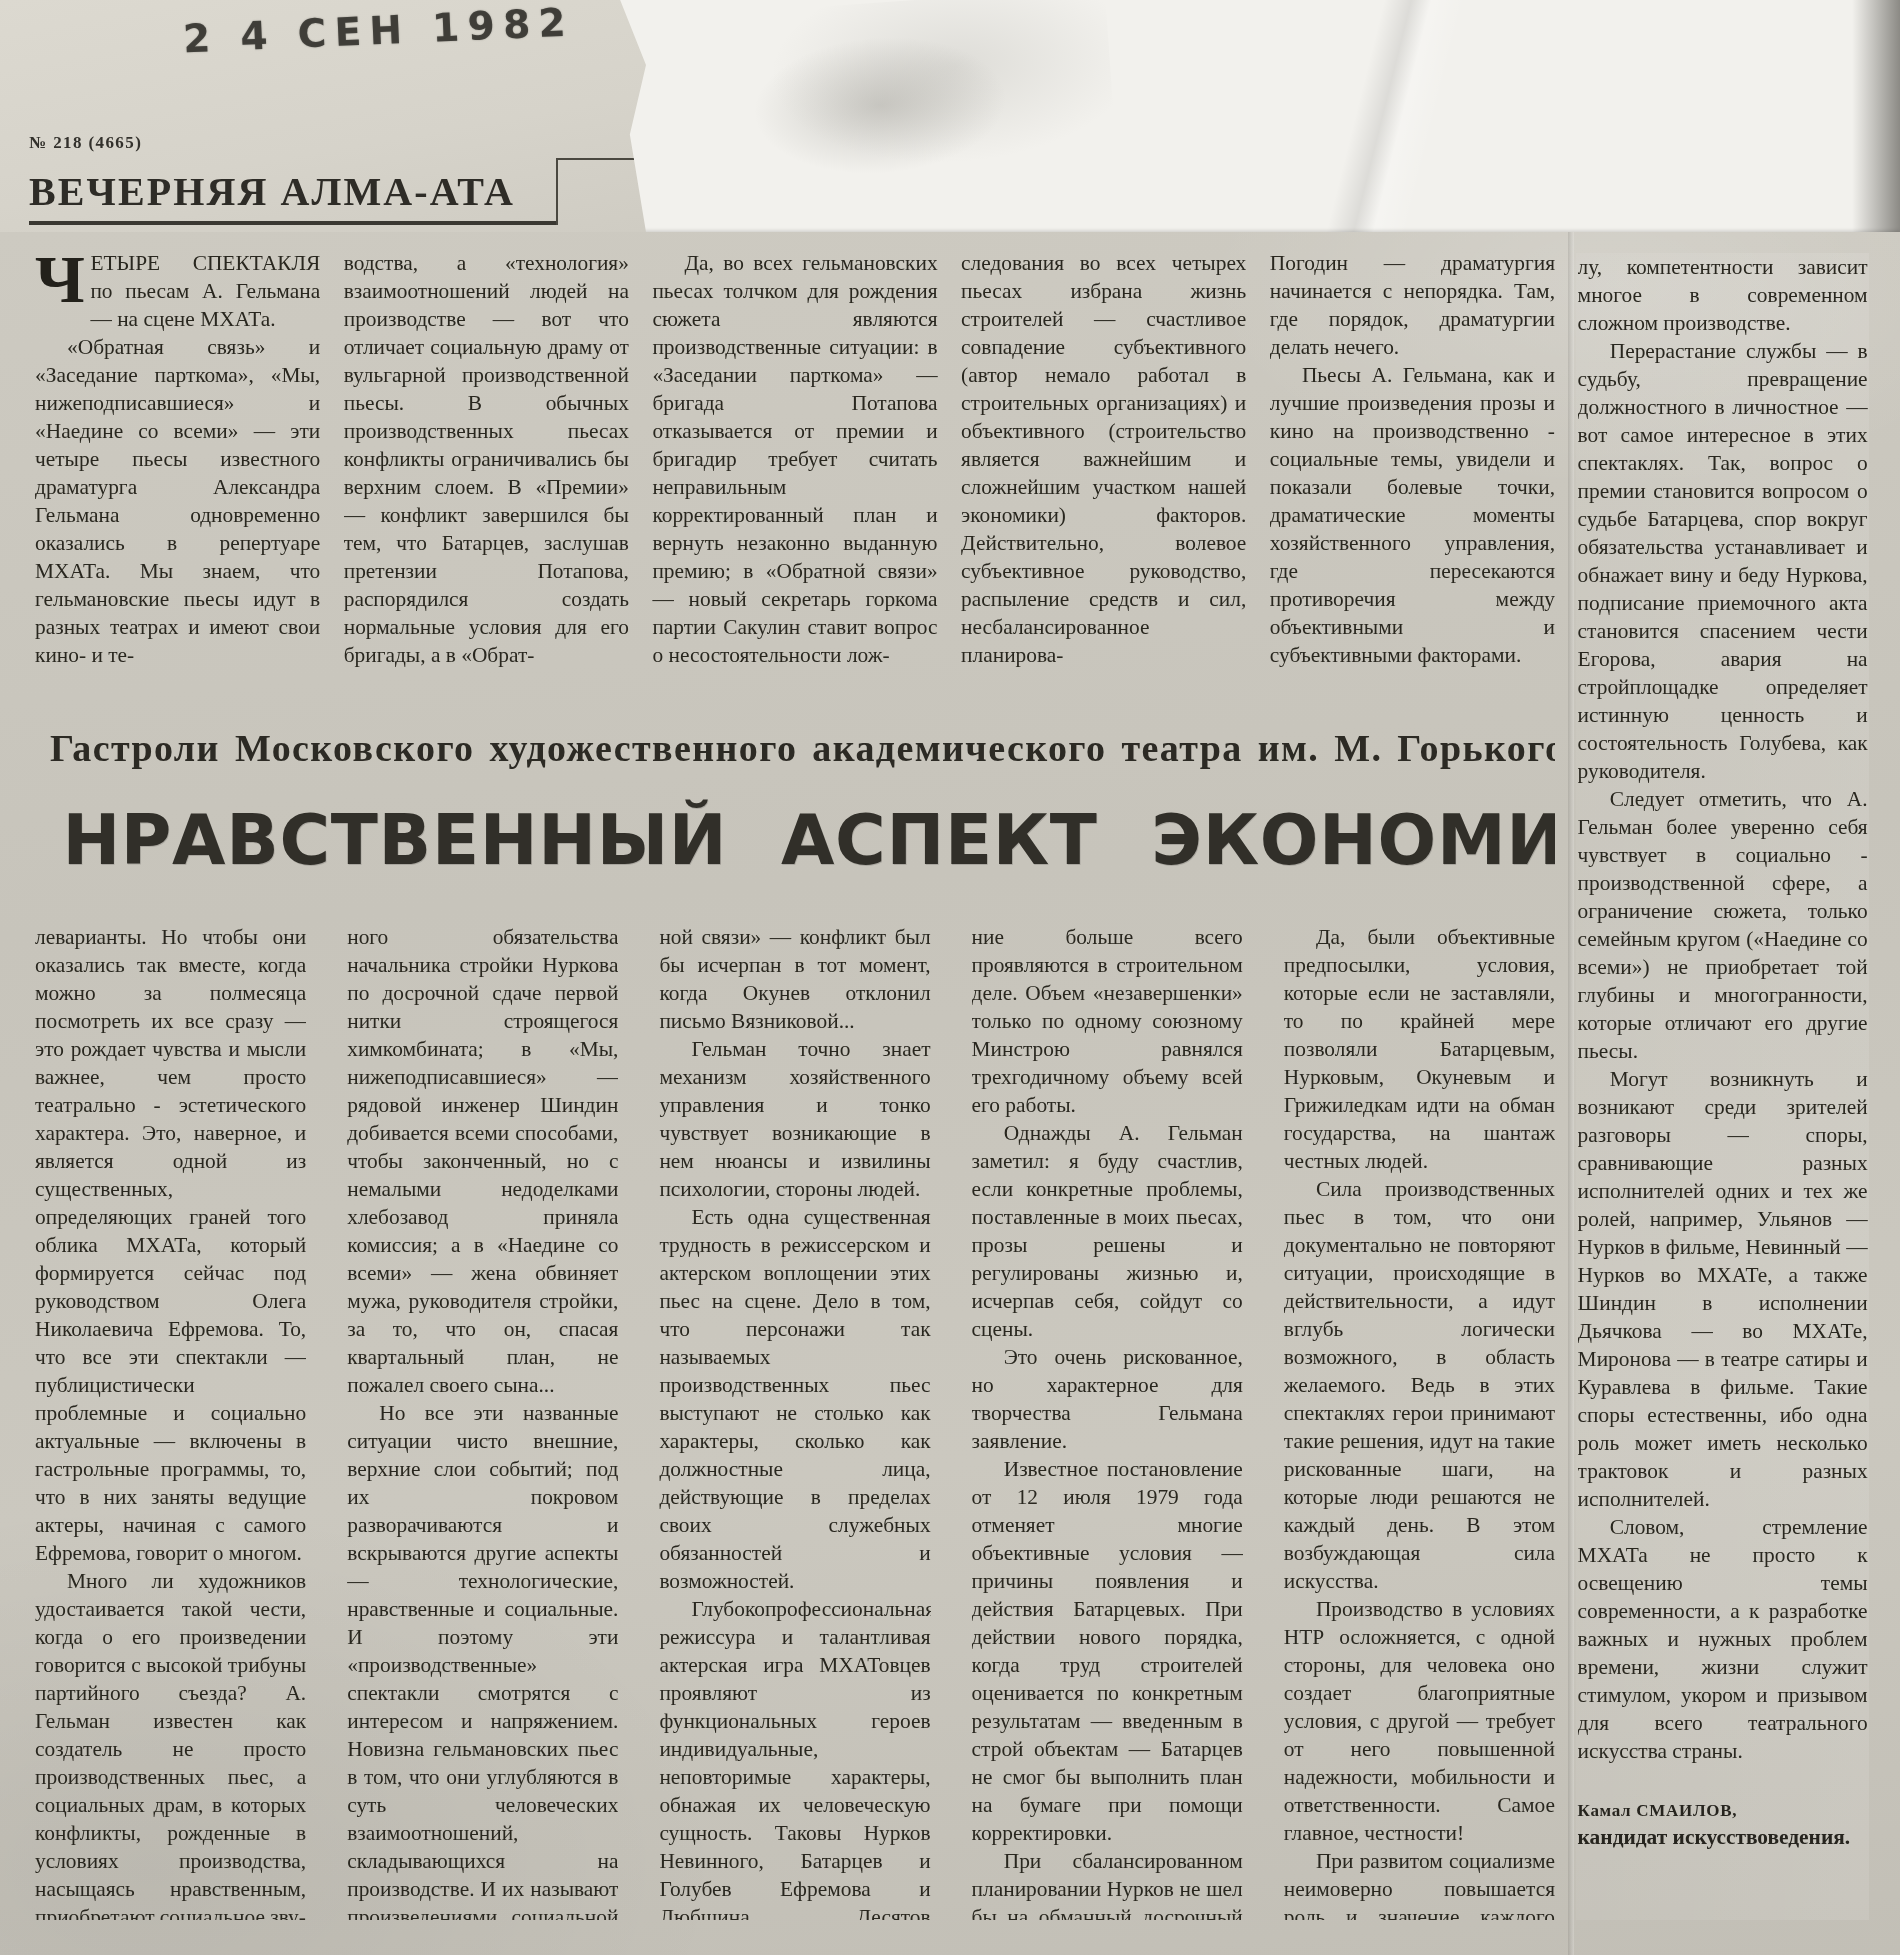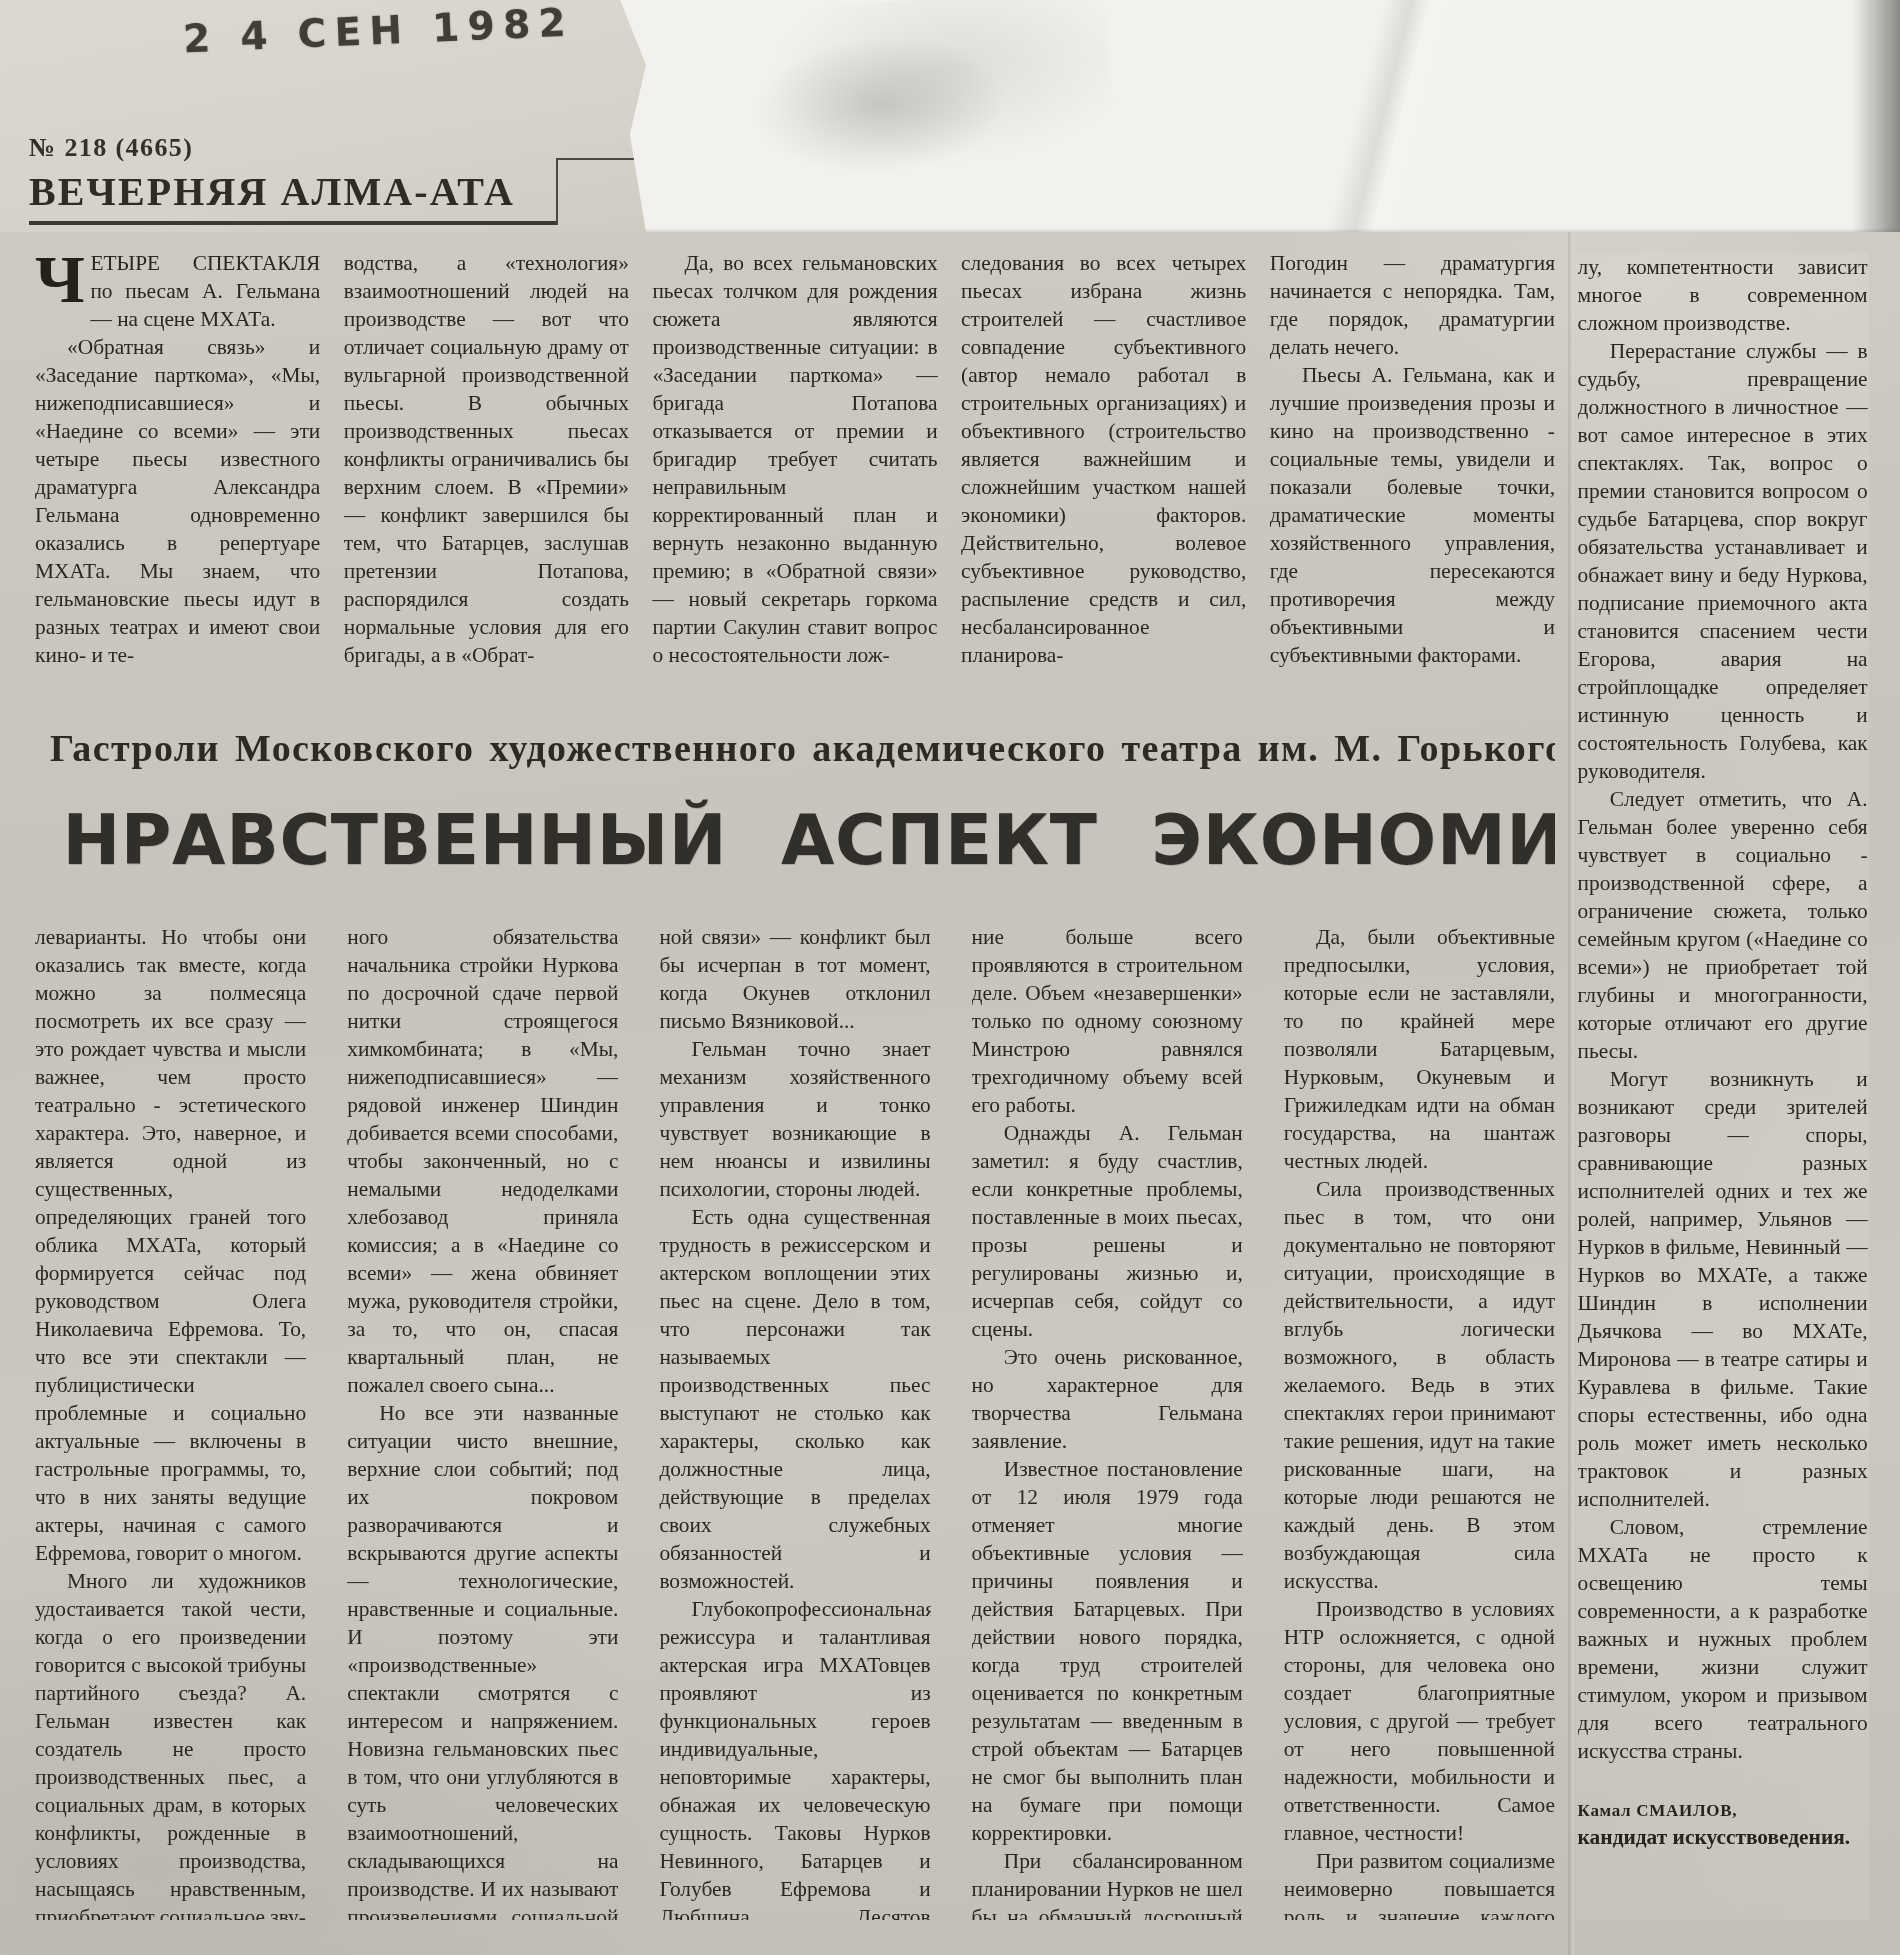--- a/index.html
+++ b/index.html
@@ -52,21 +52,21 @@
     position:absolute;left:183px;top:8.3px;
     font-family:"DejaVu Sans",sans-serif;
     font-weight:bold;font-size:39px;letter-spacing:8.3px;
     color:rgba(48,46,42,0.82);
     transform:rotate(-2.5deg);
     text-shadow:0 0 1.4px rgba(48,46,42,0.5);
     white-space:nowrap;
   }
   .issue{
     position:absolute;left:29px;top:133px;
-    font-size:26px;font-weight:bold;letter-spacing:1.4px;color:#33312c;
+    font-size:17px;font-weight:bold;letter-spacing:1.4px;color:#33312c;
   }
   .mast-title{
     position:absolute;left:29px;top:168px;
     font-size:40px;font-weight:bold;letter-spacing:2.1px;color:#2e2c27;
     white-space:nowrap;
   }
   .mast-rule{
     position:absolute;left:29px;top:221px;width:527px;height:3.5px;
     background:#3a3832;
   }

